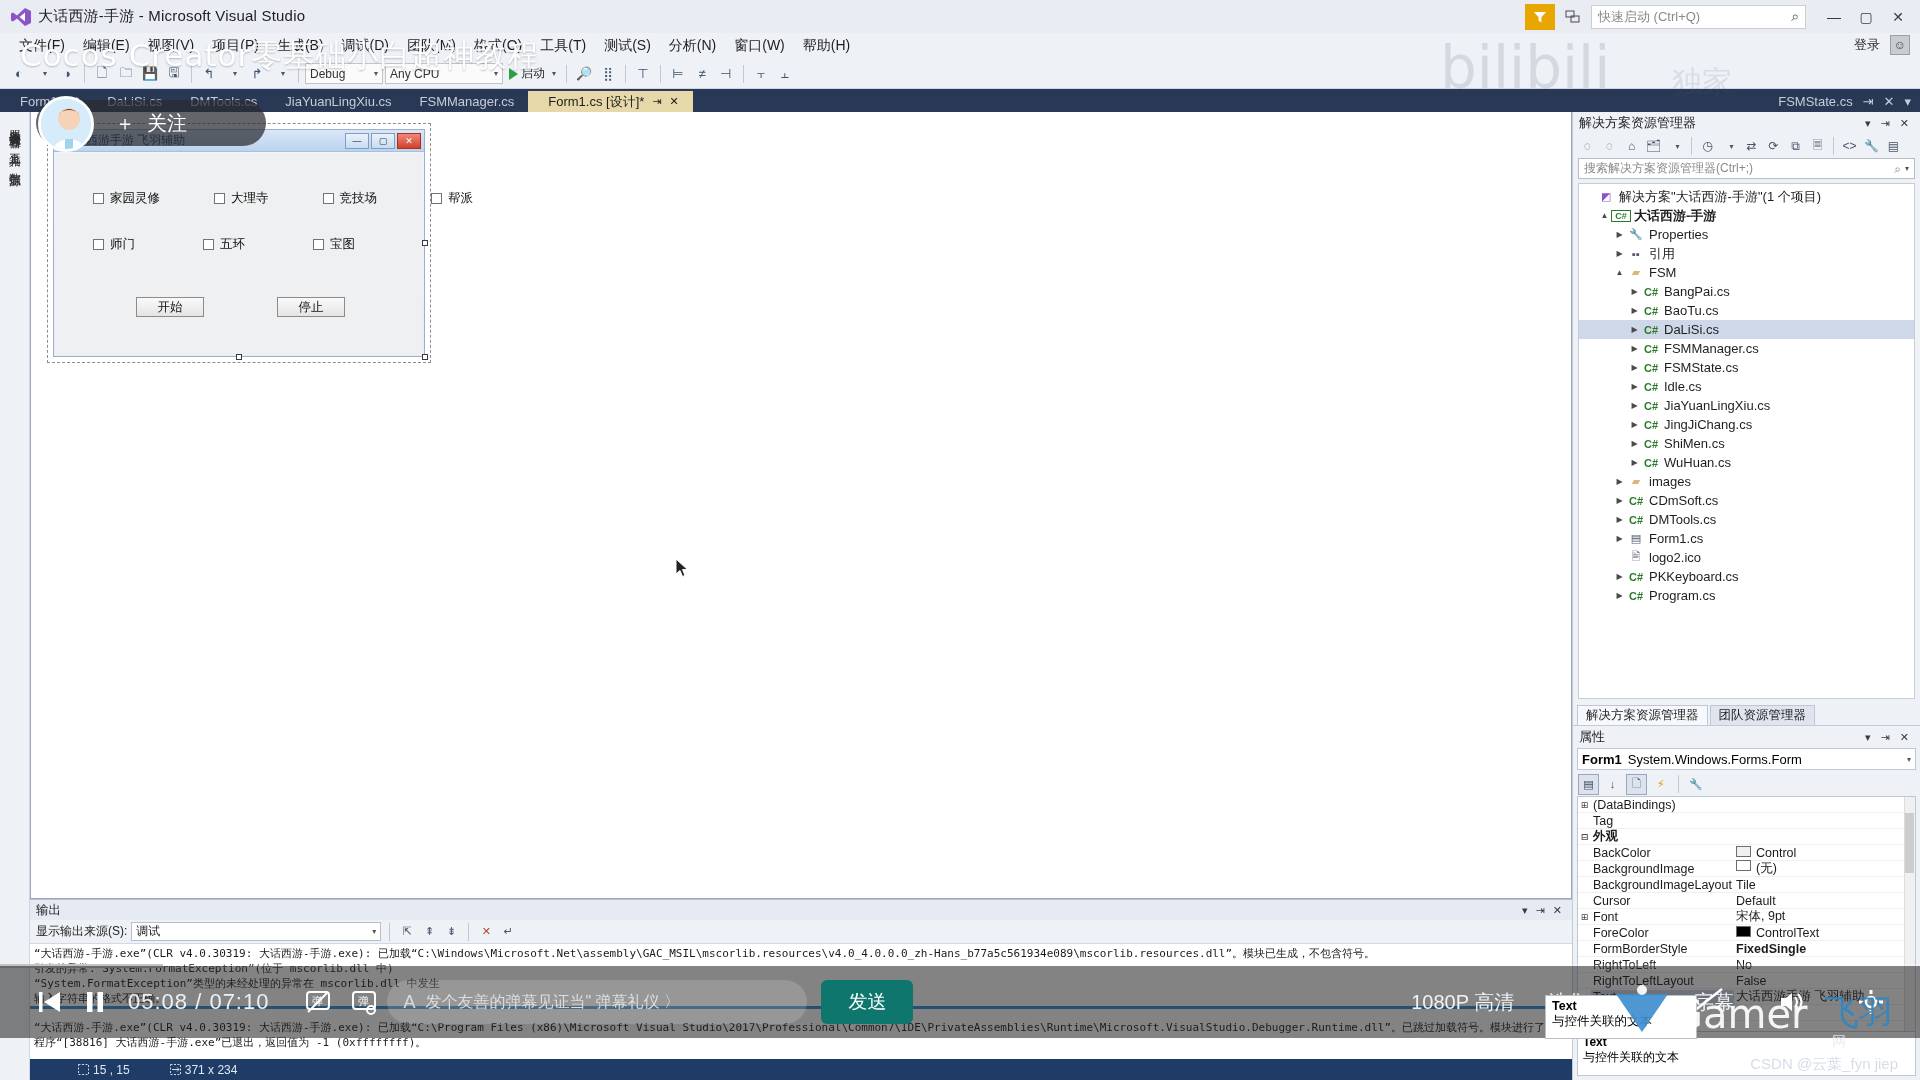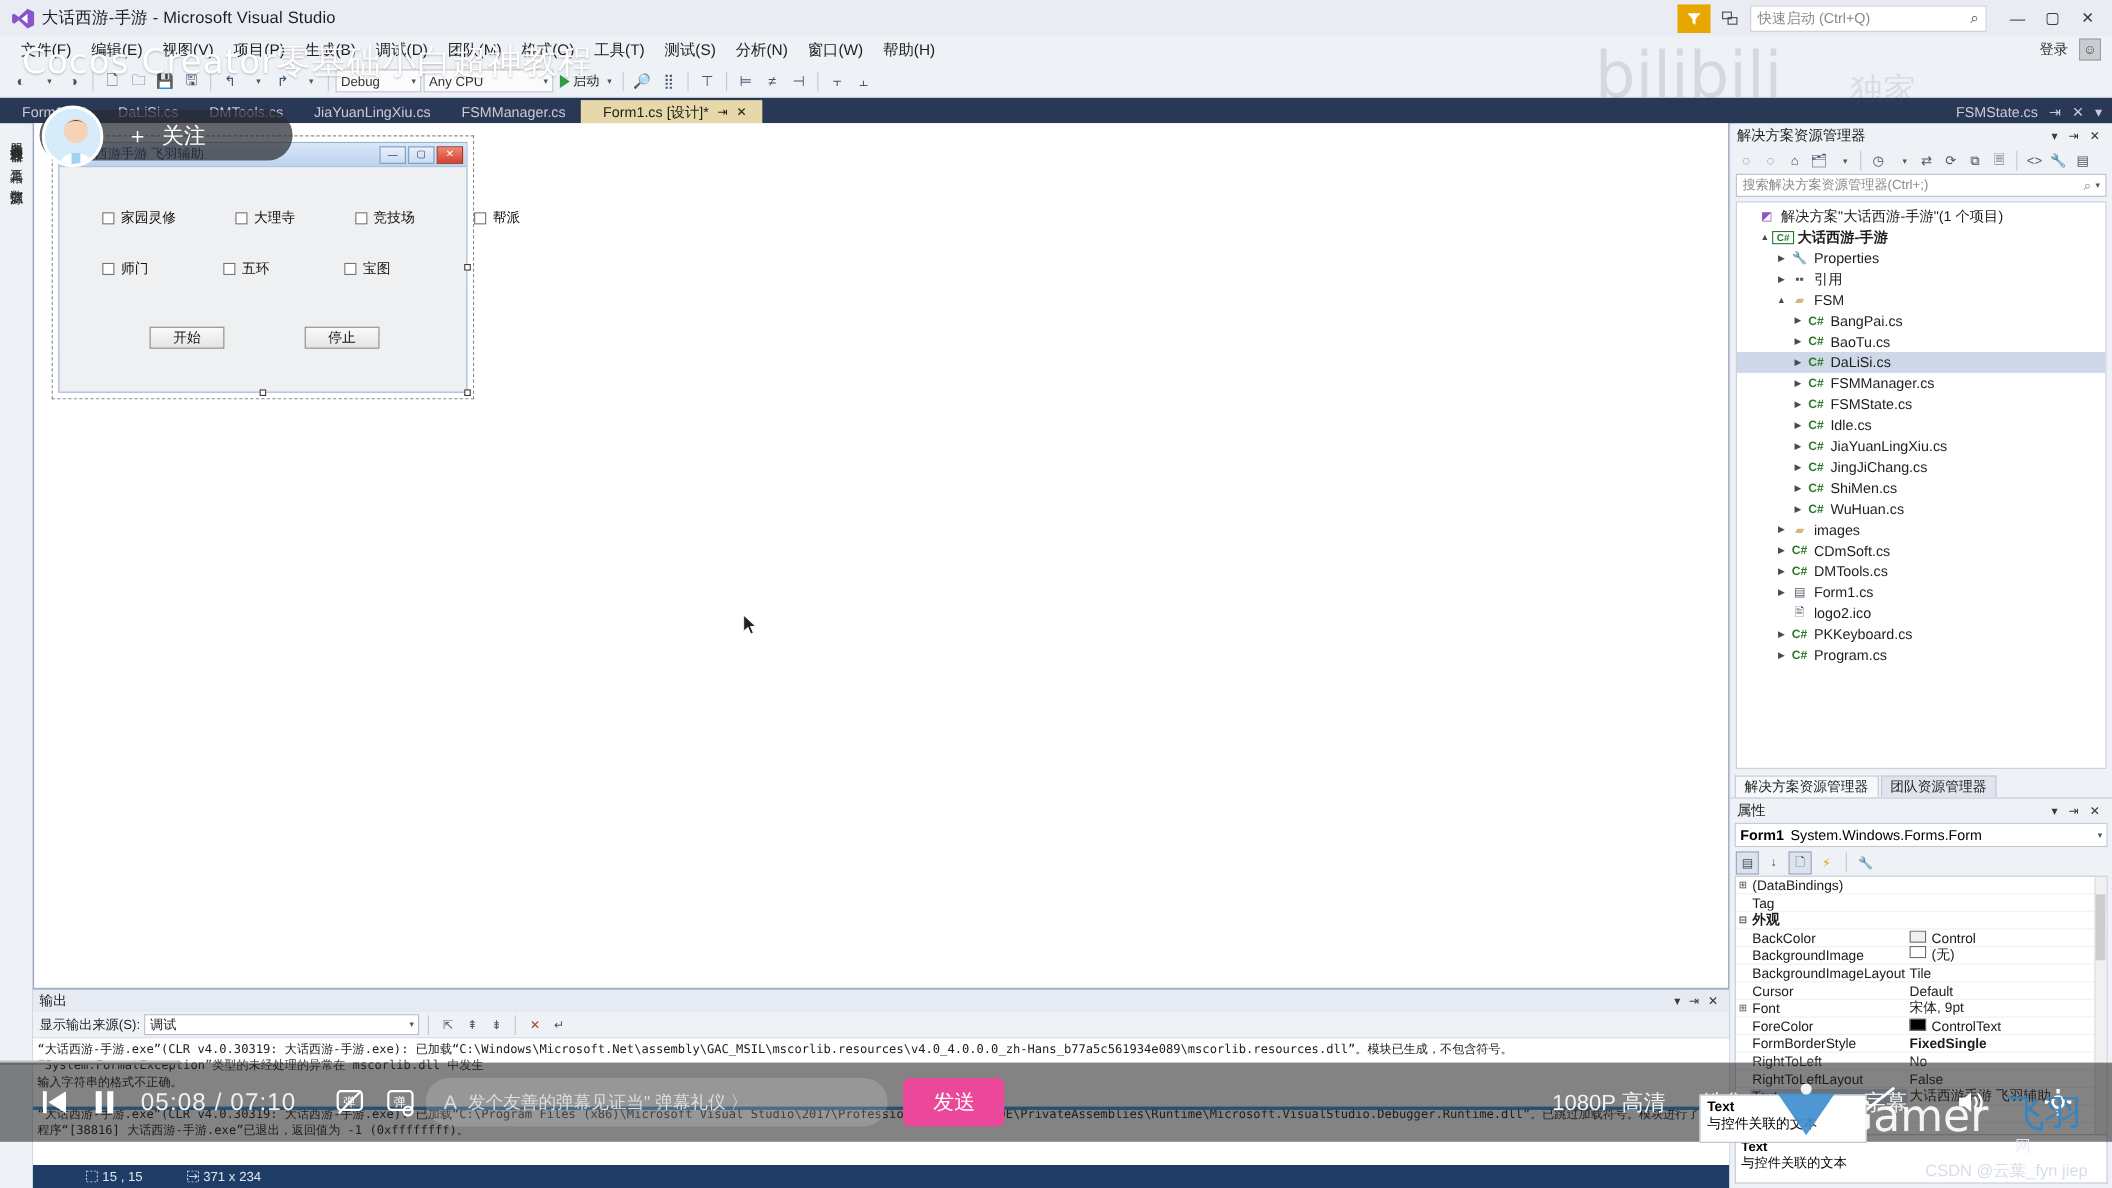--- a/index.html
+++ b/index.html
@@ -127,29 +127,29 @@
   .prow.cat { font-weight:bold; background:#fff; }
   .prow.sel .pname { background:#cfd8e8; }
   .swatch { width:15px;height:11px;border:1px solid #6d6d6d;display:inline-block;}
   .pdesc { height:44px; border:1px solid #c0c7d4; border-top:0; margin:0 4px 4px; background:#fff; padding:3px 5px; font-size:12px;}
   .pdesc b{display:block;}
   .pgrid-scroll { position:absolute; right:0; top:0; bottom:0; width:11px; background:#f0f0f0; border-left:1px solid #dcdcdc;}
   .pgrid-thumb { position:absolute; right:1px; top:16px; width:9px; height:60px; background:#cdcdcd;}
 
   
   .ovl { position:absolute; pointer-events:none; }
-  .bili-wm { right:140px; top:32px; width:330px; height:70px; opacity:.28; }
+  .bili-wm { right:150px; top:32px; width:330px; height:70px; opacity:.28; }
   .course-title { left:20px; top:35px; font-size:31px; color:#fff; letter-spacing:1px; text-shadow:0 1px 2px rgba(0,0,0,.25); font-family:"DejaVu Sans","Liberation Sans",sans-serif;}
   .follow-pill { left:36px; top:100px; width:230px; height:46px; background:rgba(40,42,48,.72); border-radius:23px; display:flex; align-items:center; justify-content:center; gap:12px; color:#fff; font-size:20px; }
   .avatar { position:absolute; left:38px; top:96px; width:56px; height:56px; border-radius:50%; border:3px solid #fff; overflow:hidden; background:#cfe6f7; }
   .player-bar { left:0; right:0; bottom:42px; height:72px; background:rgba(30,30,30,.55); display:flex; align-items:center; padding:0 26px; color:#fff; }
   .pb-ico { width:46px; height:46px; display:flex; align-items:center; justify-content:center; }
   .pb-time { font-size:22px; letter-spacing:1px; margin-left:10px; margin-right:26px; color:#efefef;}
   .danmu-input { flex:0 0 420px; height:44px; background:rgba(255,255,255,.16); border-radius:22px; display:flex; align-items:center; padding:0 16px; gap:10px; font-size:16px; color:#ddd;}
-  .send-btn { width:92px; height:44px; background:#ec4899; border-radius:6px; display:flex; align-items:center; justify-content:center; font-size:19px; color:#fff; margin-left:14px;}
+  .send-btn { width:92px; height:44px; background:#0f766e; border-radius:6px; display:flex; align-items:center; justify-content:center; font-size:19px; color:#fff; margin-left:14px;}
   .pb-right { margin-left:auto; display:flex; align-items:center; gap:34px; font-size:20px; color:#f2f2f2;}
   .progress-track { position:absolute; left:0; right:0; bottom:112px; height:4px; background:rgba(255,255,255,.22); }
   .progress-done { position:absolute; left:0; top:0; bottom:0; width:8.5%; background:#c3c3c3; }
   .gamer-logo { right:10px; bottom:28px; width:300px; height:72px; opacity:.92;}
   .csdn { right:22px; bottom:6px; font-size:15px; color:#d7dde8;}
   .tooltip-text { position:absolute; left:1545px; top:995px; width:152px; height:44px; background:#fff; border:1px solid #b9bfc9; padding:3px 6px; font-size:12.5px;}
   .tooltip-text b{display:block;}
   .cursor-arrow { position:absolute; left:645px; top:447px; }
 </style>
 </head>
@@ -361,20 +361,21 @@
           <span class="tb-sep"></span>
           <span class="out-ico">⇱</span>
           <span class="out-ico">⇞</span>
           <span class="out-ico">⇟</span>
           <span class="tb-sep"></span>
           <span class="out-ico" style="color:#b5462f;font-weight:bold;">✕</span>
           <span class="out-ico">↵</span>
         </div>
         <div class="out-body">
           <div class="out-line">“大话西游-手游.exe”(CLR v4.0.30319: 大话西游-手游.exe): 已加载“C:\Windows\Microsoft.Net\assembly\GAC_MSIL\mscorlib.resources\v4.0_4.0.0.0_zh-Hans_b77a5c561934e089\mscorlib.resources.dll”。模块已生成，不包含符号。</div>
+          <div class="out-line">引发的异常:“System.FormatException”(位于 mscorlib.dll 中)</div>
           <div class="out-line">“System.FormatException”类型的未经处理的异常在 mscorlib.dll 中发生</div>
           <div class="out-line">输入字符串的格式不正确。</div>
           <div class="out-sel" style="top:62px;"></div>
           <div class="out-line" style="margin-top:14px">“大话西游-手游.exe”(CLR v4.0.30319: 大话西游-手游.exe): 已加载“C:\Program Files (x86)\Microsoft Visual Studio\2017\Professional\Common7\IDE\PrivateAssemblies\Runtime\Microsoft.VisualStudio.Debugger.Runtime.dll”。已跳过加载符号。模块进行了优化</div>
           <div class="out-line">程序“[38816] 大话西游-手游.exe”已退出，返回值为 -1 (0xffffffff)。</div>
         </div>
       </div>
 
       <div class="statusbar">
         <span class="status-item">

